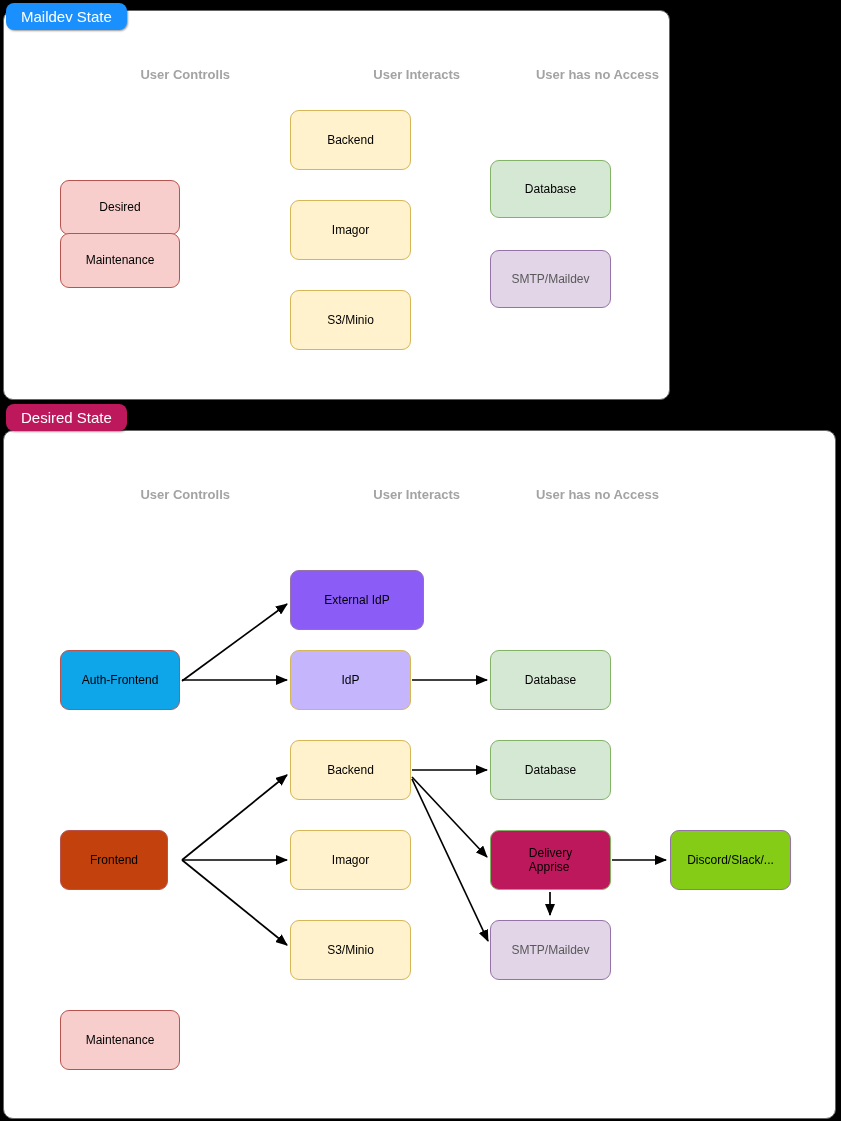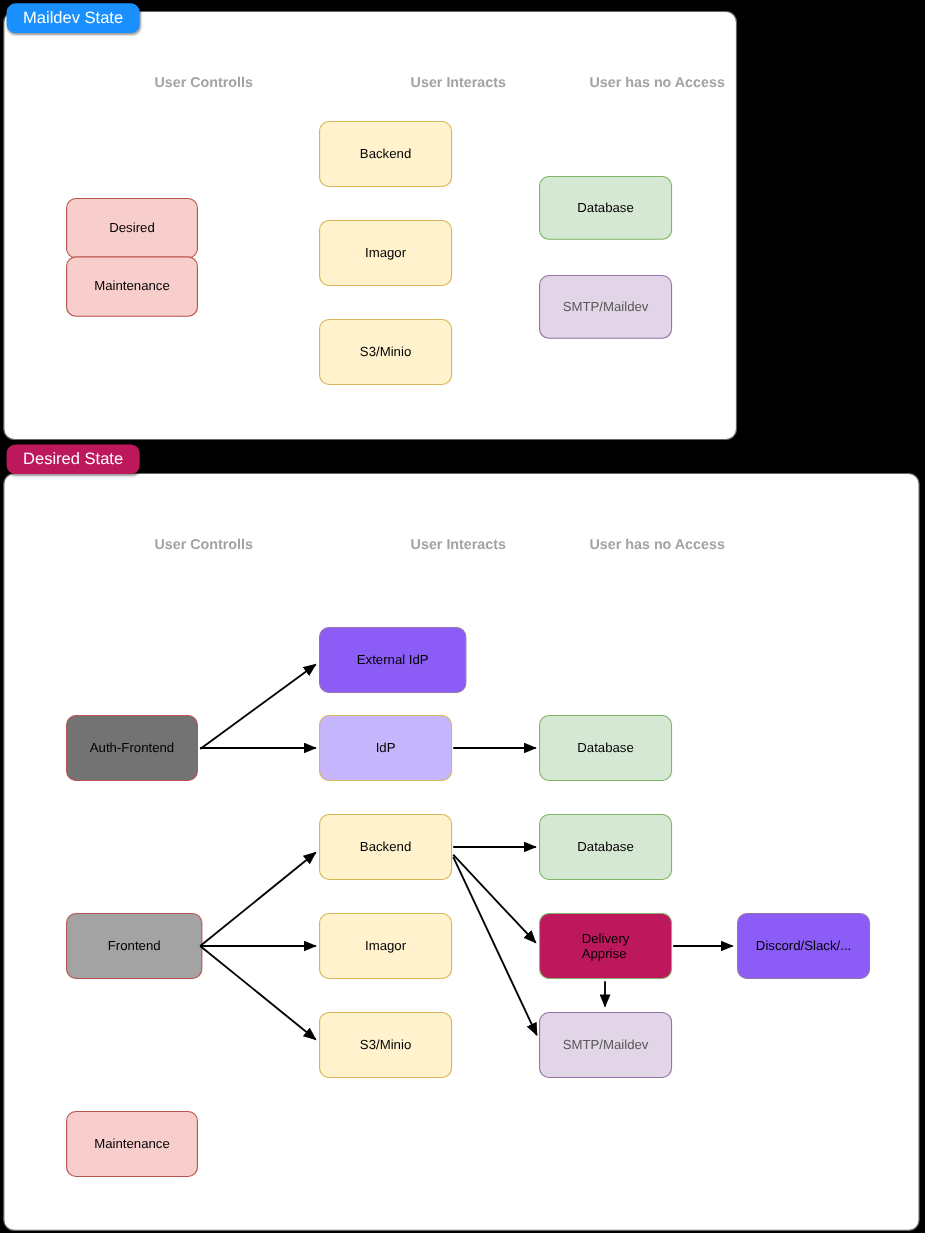--- a/index.html
+++ b/index.html
@@ -94,26 +94,26 @@
 <div class="node" style="left: 60px; top: 180px; width: 120px; height: 55px; background: rgb(248, 206, 204); border: 1.5px solid rgb(184, 84, 80);">Desired</div>
 <div class="node" style="left: 60px; top: 233px; width: 120px; height: 55px; background: rgb(248, 206, 204); border: 1.5px solid rgb(184, 84, 80);">Maintenance</div>
 <div class="node" style="left: 290px; top: 110px; width: 121px; height: 60px; background: rgb(255, 242, 204); border: 1.5px solid rgb(214, 182, 86);">Backend</div>
 <div class="node" style="left: 290px; top: 200px; width: 121px; height: 60px; background: rgb(255, 242, 204); border: 1.5px solid rgb(214, 182, 86);">Imagor</div>
 <div class="node" style="left: 290px; top: 290px; width: 121px; height: 60px; background: rgb(255, 242, 204); border: 1.5px solid rgb(214, 182, 86);">S3/Minio</div>
 <div class="node" style="left: 490px; top: 160px; width: 121px; height: 58px; background: rgb(213, 232, 212); border: 1.5px solid rgb(130, 179, 102);">Database</div>
 <div class="node muted" style="left: 490px; top: 250px; width: 121px; height: 58px; background: rgb(225, 213, 231); border: 1.5px solid rgb(150, 115, 166); color: rgb(89, 89, 89);">SMTP/Maildev</div>
 <div class="col-header" style="left: 10px; top: 487px;">User Controlls</div>
 <div class="col-header" style="left: 240px; top: 487px;">User Interacts</div>
 <div class="col-header" style="left: 439px; top: 487px;">User has no Access</div>
-<div class="node" style="left: 60px; top: 650px; width: 120px; height: 60px; background: #737373; border: 1.5px solid rgb(184, 84, 80);">Auth-Frontend</div>
+<div class="node" style="left: 60px; top: 650px; width: 120px; height: 60px; background: #0ea5e9; border: 1.5px solid rgb(184, 84, 80);">Auth-Frontend</div>
 <div class="node" style="left: 290px; top: 570px; width: 134px; height: 60px; background: #8b5cf6; border: 1.5px solid rgb(150, 115, 166);">External IdP</div>
 <div class="node" style="left: 290px; top: 650px; width: 121px; height: 60px; background: #c4b5fd; border: 1.5px solid rgb(214, 182, 86);">IdP</div>
 <div class="node" style="left: 490px; top: 650px; width: 121px; height: 60px; background: rgb(213, 232, 212); border: 1.5px solid rgb(130, 179, 102);">Database</div>
 <div class="node" style="left: 290px; top: 740px; width: 121px; height: 60px; background: rgb(255, 242, 204); border: 1.5px solid rgb(214, 182, 86);">Backend</div>
 <div class="node" style="left: 490px; top: 740px; width: 121px; height: 60px; background: rgb(213, 232, 212); border: 1.5px solid rgb(130, 179, 102);">Database</div>
-<div class="node" style="left: 60px; top: 830px; width: 124px; height: 60px; background: #a3a3a3; border: 1.5px solid rgb(184, 84, 80);">Frontend</div>
+<div class="node" style="left: 60px; top: 830px; width: 108px; height: 60px; background: #c2410c; border: 1.5px solid rgb(184, 84, 80);">Frontend</div>
 <div class="node" style="left: 290px; top: 830px; width: 121px; height: 60px; background: rgb(255, 242, 204); border: 1.5px solid rgb(214, 182, 86);">Imagor</div>
 <div class="node" style="left: 490px; top: 830px; width: 121px; height: 60px; background: #be185d; border: 1.5px solid rgb(130, 179, 102);">Delivery
 Apprise</div>
-<div class="node" style="left: 670px; top: 830px; width: 121px; height: 60px; background: #8b5cf6; border: 1.5px solid rgb(150, 115, 166);">Discord/Slack/...</div>
+<div class="node" style="left: 670px; top: 830px; width: 121px; height: 60px; background: #84cc16; border: 1.5px solid rgb(150, 115, 166);">Discord/Slack/...</div>
 <div class="node" style="left: 290px; top: 920px; width: 121px; height: 60px; background: rgb(255, 242, 204); border: 1.5px solid rgb(214, 182, 86);">S3/Minio</div>
 <div class="node muted" style="left: 490px; top: 920px; width: 121px; height: 60px; background: rgb(225, 213, 231); border: 1.5px solid rgb(150, 115, 166); color: rgb(89, 89, 89);">SMTP/Maildev</div>
 <div class="node" style="left: 60px; top: 1010px; width: 120px; height: 60px; background: rgb(248, 206, 204); border: 1.5px solid rgb(184, 84, 80);">Maintenance</div>
 
 </body></html>

